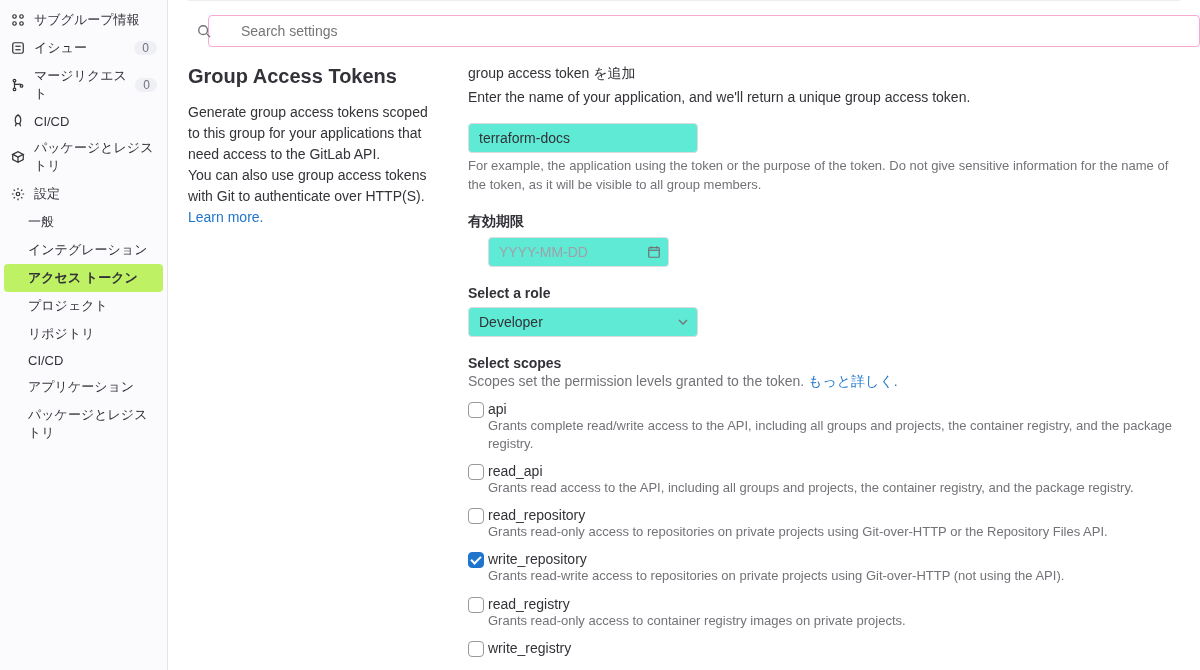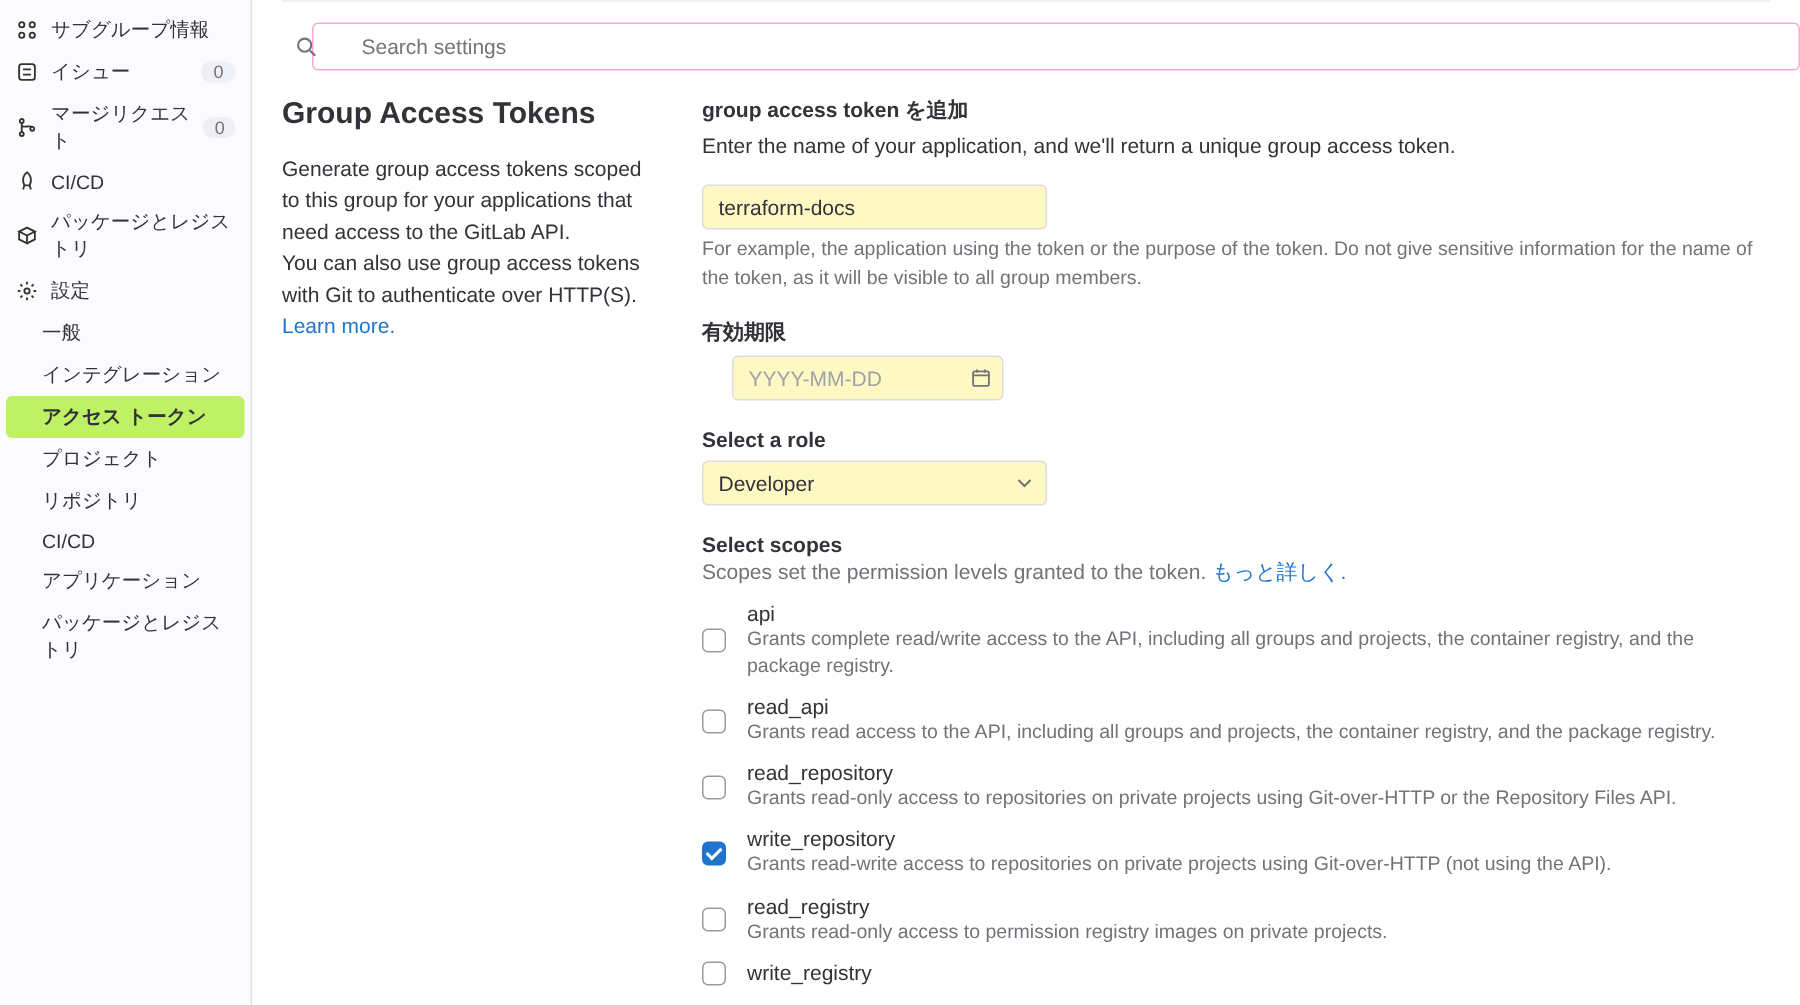--- a/index.html
+++ b/index.html
@@ -79,52 +79,52 @@
     color: #737278;
   }
 
   .content-row { display:flex; gap: 40px; }
   .content-left { width: 240px; flex-shrink:0; }
   .content-right { flex: 1; }
   h1 { font-size: 20px; font-weight: 600; margin-bottom: 14px; }
   .desc { font-size: 14px; color: #333238; line-height: 1.5; }
   .desc a { color: #1f75cb; text-decoration: none; }
 
-  .section-title { font-weight: 700; font-size: 14px; margin-bottom: 6px; }
+  .section-title { font-weight: 400; font-size: 14px; margin-bottom: 6px; }
   .section-sub { font-size: 14px; color: #333238; margin-bottom: 18px; }
 
   .field-label { font-weight: 600; font-size: 14px; margin-bottom: 6px; margin-top: 6px; }
   .text-input, .select-input {
     width: 230px;
     padding: 6px 10px;
     border: 1px solid #dcdcde;
     border-radius: 4px;
     font-size: 14px;
-    background: #fef9c3;
+    background: #5eead4;
     color: #333238;
   }
   .text-input::placeholder { color: #a0a0a8; }
   .date-wrap { position: relative; width: 201px; padding-left: 20px; }
   .date-wrap input { width: 100%; padding-right: 30px; }
   .date-wrap .cal {
     position:absolute; right:8px; top:50%; transform:translateY(-50%); color:#737278;
   }
   .select-wrap { position: relative; width: 230px; }
   .select-wrap .select-input { width: 100%; text-align:left; cursor:pointer; }
   .select-wrap .chev {
     position:absolute; right:10px; top:50%; transform:translateY(-50%); color:#737278; pointer-events:none;
   }
   .help-text { font-size: 13px; color: #737278; margin-top: 4px; line-height:1.45; }
   .field-block { margin-bottom: 18px; }
 
   .scope-head { font-weight:600; font-size:14px; margin-bottom:2px; }
   .scope-caption { font-size: 14px; color: #737278; margin-bottom: 10px; }
   .scope-caption a { color: #1f75cb; text-decoration:none; }
 
-  .scope-item { display:flex; gap: 14px; align-items:center; margin-bottom: 10px; }
+  .scope-item { display:flex; gap: 4px; align-items:flex-start; margin-bottom: 10px; }
   .scope-item input[type=checkbox] {
     appearance: none;
     width: 16px; height: 16px;
     border: 1px solid #999;
     border-radius: 4px;
     background: #fff;
     margin-top: 1px;
     flex-shrink:0;
     position: relative;
     cursor:pointer;
@@ -316,21 +316,21 @@
             <input type="checkbox" checked="" style="">
             <div>
               <div class="scope-name">write_repository</div>
               <div class="scope-desc">Grants read-write access to repositories on private projects using Git-over-HTTP (not using the API).</div>
             </div>
           </div>
           <div class="scope-item">
             <input type="checkbox" style="">
             <div>
               <div class="scope-name">read_registry</div>
-              <div class="scope-desc">Grants read-only access to permission registry images on private projects.</div>
+              <div class="scope-desc">Grants read-only access to container registry images on private projects.</div>
             </div>
           </div>
           <div class="scope-item">
             <input type="checkbox" style="">
             <div>
               <div class="scope-name">write_registry</div>
             </div>
           </div>
         </div>
 

